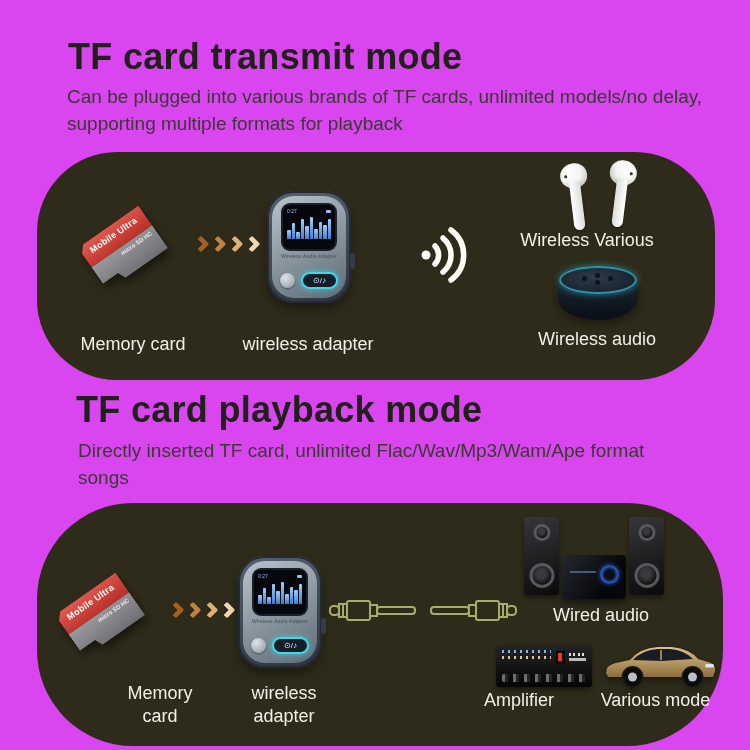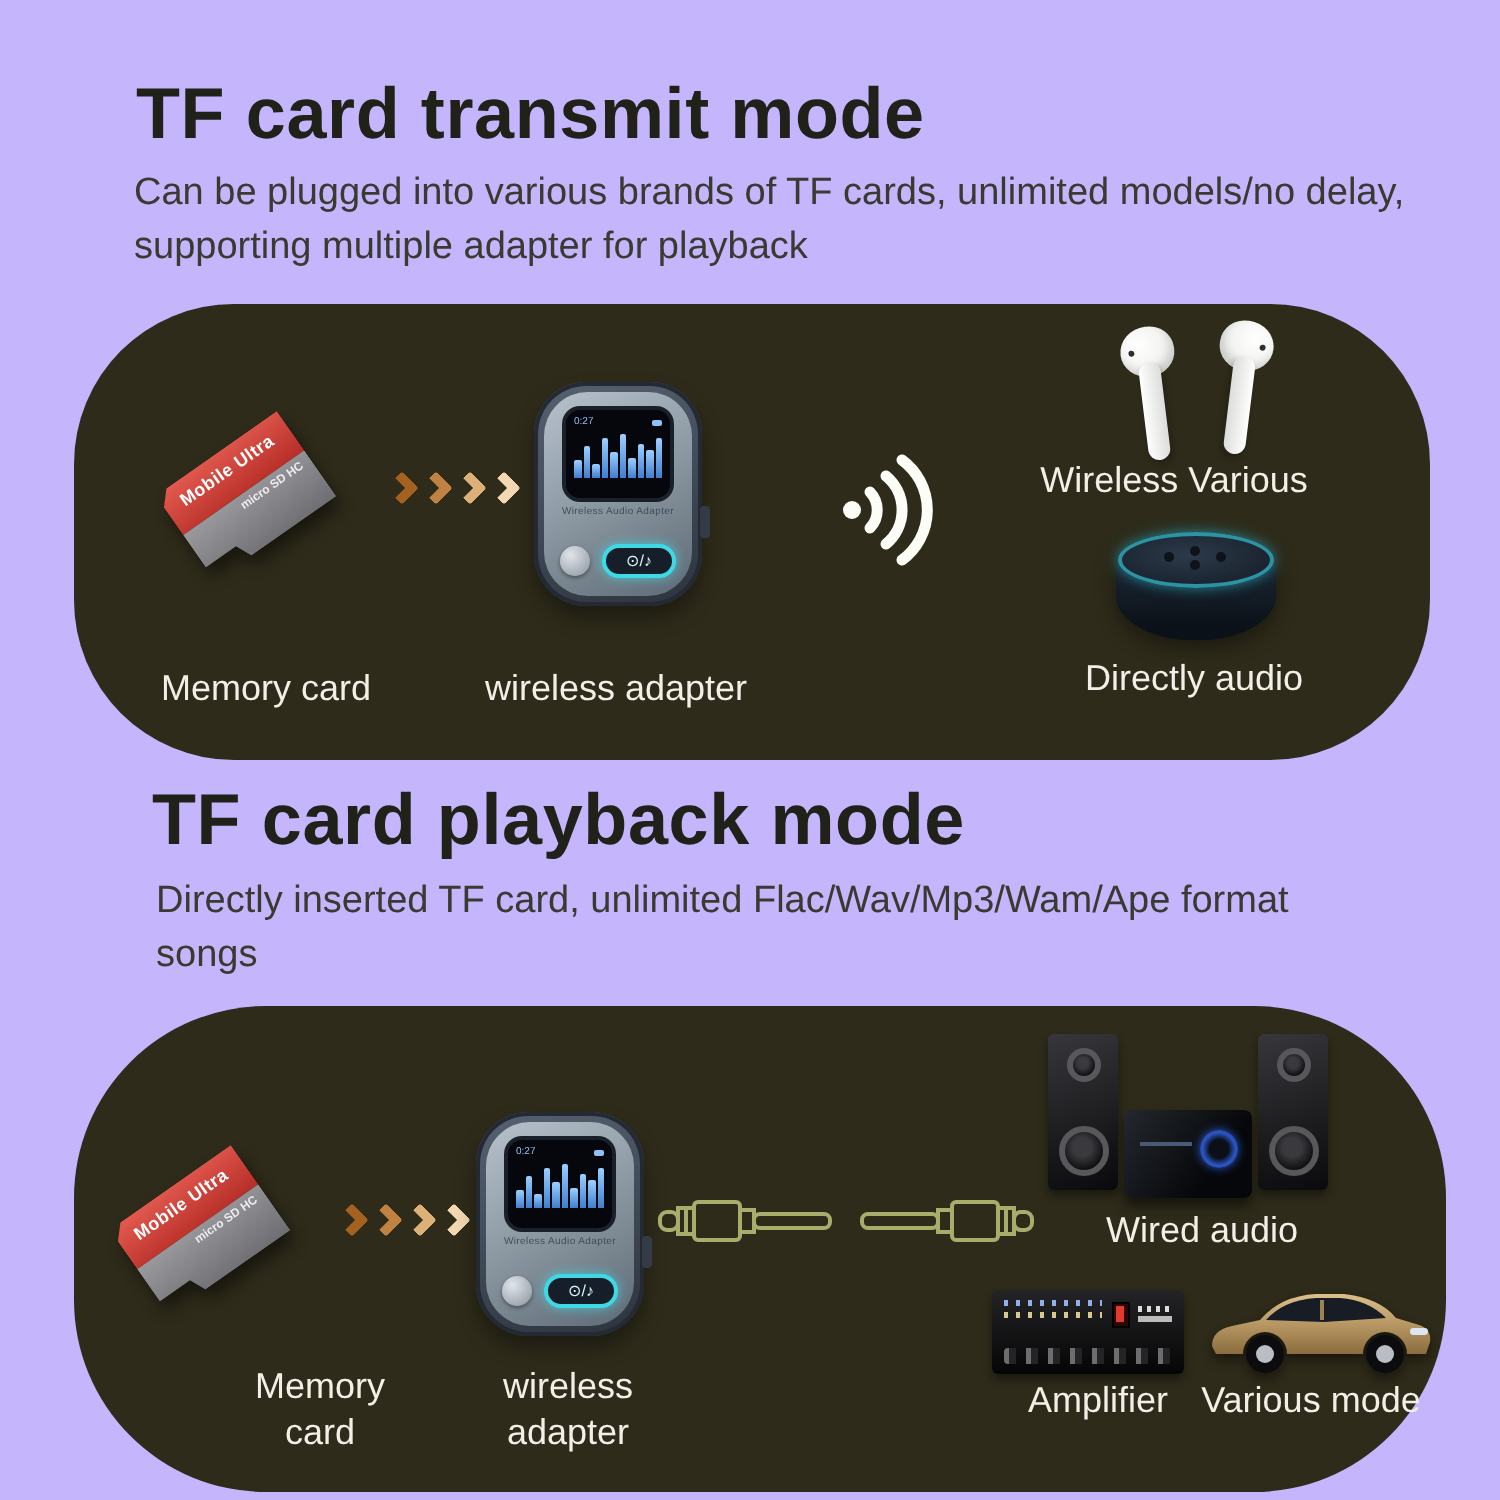--- a/index.html
+++ b/index.html
@@ -1,19 +1,19 @@
 <!DOCTYPE html>
 <html><head>
 <meta charset="utf-8">
 <style>
   * { margin:0; padding:0; box-sizing:border-box; }
   html,body { background:#ffffff; }
   #page {
     position:relative; width:750px; height:750px; overflow:hidden;
-    background:#c4b5fd; font-family:"Liberation Sans", sans-serif;
+    background:#d946ef; font-family:"Liberation Sans", sans-serif;
   }
   
   .title { position:absolute; font-size:36px; font-weight:bold; color:#20221a; letter-spacing:.3px; }
   #title1 { left:68px; top:36px; }
   #title2 { left:76px; top:389px; }
   .subtitle { position:absolute; font-size:19px; color:#3a3a31; line-height:1.42; }
   #sub1 { left:67px; top:84px; width:648px; }
   #sub2 { left:78px; top:438px; width:568px; }
 
   
@@ -129,21 +129,21 @@
     background:repeating-linear-gradient(90deg,#6d6d70 0 2.5px,#242426 2.5px 6px,transparent 6px 11px); }
 
   .car { position:absolute; filter:drop-shadow(0 3px 3px rgba(0,0,0,.45)); }
 </style>
 </head>
 <body>
 
 <div id="page">
 
   <h1 class="title" id="title1">TF card transmit mode</h1>
-  <p class="subtitle" id="sub1">Can be plugged into various brands of TF cards, unlimited models/no delay, supporting multiple adapter for playback</p>
+  <p class="subtitle" id="sub1">Can be plugged into various brands of TF cards, unlimited models/no delay, supporting multiple formats for playback</p>
 
   <div class="panel" id="panel1">
 
     <div class="sdwrap" style="left:49px; top:70px;">
       <div class="sdcard">
         <div class="sd-red">
           <span class="sd-brand">Mobile Ultra</span>
         </div>
         <div class="sd-gray">
           <span class="sd-type">micro SD HC</span>
@@ -211,21 +211,21 @@
 
     <div class="echo" style="left:521px; top:114px;">
       <div class="echo-body"></div>
       <div class="echo-top"></div>
       <div class="echo-dots"></div>
     </div>
 
     <div class="lbl" style="left:16px; top:181px; width:160px;">Memory card</div>
     <div class="lbl" style="left:191px; top:181px; width:160px;">wireless adapter</div>
     <div class="lbl" style="left:420px; top:77px; width:260px;">Wireless Various</div>
-    <div class="lbl" style="left:430px; top:176px; width:260px;">Directly audio</div>
+    <div class="lbl" style="left:430px; top:176px; width:260px;">Wireless audio</div>
   </div>
 
   <h1 class="title" id="title2">TF card playback mode</h1>
   <p class="subtitle" id="sub2">Directly inserted TF card, unlimited Flac/Wav/Mp3/Wam/Ape format songs</p>
 
   <div class="panel" id="panel2">
 
     <div class="sdwrap" style="left:26px; top:86px;">
       <div class="sdcard">
         <div class="sd-red">
@@ -329,17 +329,17 @@
       <circle cx="32.5" cy="40" r="9.5" fill="#0c0c0e"></circle>
       <circle cx="32.5" cy="40" r="4.5" fill="#b9bec6"></circle>
       <circle cx="92.5" cy="40" r="9.5" fill="#0c0c0e"></circle>
       <circle cx="92.5" cy="40" r="4.5" fill="#b9bec6"></circle>
       <rect x="105" y="27" width="9" height="3.5" rx="1.7" fill="#dce6f2"></rect>
     </svg>
 
     <div class="lbl" style="left:73px; top:179px; width:100px;">Memory card</div>
     <div class="lbl" style="left:197px; top:179px; width:100px;">wireless adapter</div>
     <div class="lbl" style="left:464px; top:101px; width:200px;">Wired audio</div>
-    <div class="lbl" style="left:452px; top:186px; width:120px;">Amplifier</div>
+    <div class="lbl" style="left:422px; top:186px; width:120px;">Amplifier</div>
     <div class="lbl" style="left:556px; top:186px; width:125px;">Various mode</div>
   </div>
 
 </div>
 
 </body></html>

